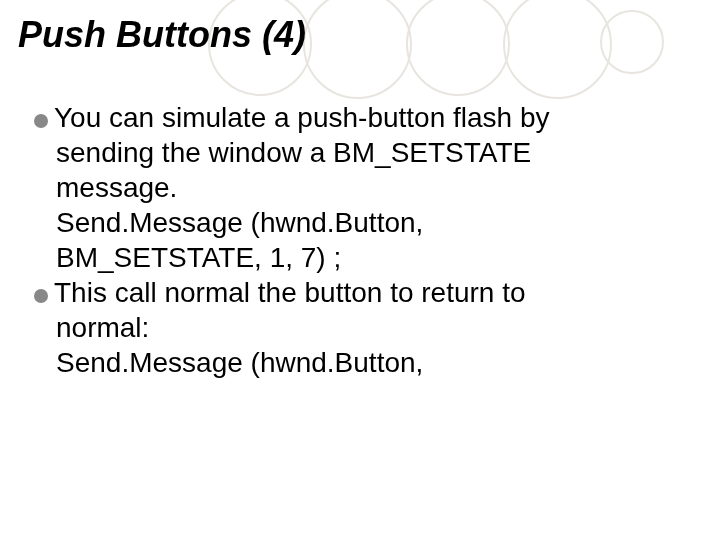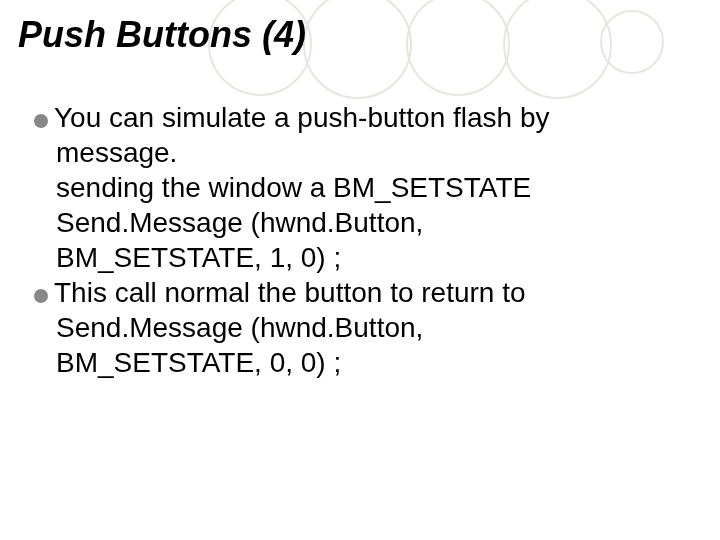--- a/index.html
+++ b/index.html
@@ -91,29 +91,29 @@
     <div class="circle c4"></div>
     <div class="circle c5"></div>
   </div>
 
   <div class="title">Push Buttons  (4)</div>
 
   <div class="content">
 
     <div class="item">
       <span class="b-line"><span class="dot"></span><span>You can simulate a push-button flash by</span></span>
+      <span class="cont-line">sending the window a BM_SETSTATE</span>
       <span class="cont-line">message.</span>
-      <span class="cont-line">sending the window a BM_SETSTATE</span>
     </div>
 
     <div class="item">
       <span class="cont-line">Send.Message (hwnd.Button,</span>
-      <span class="cont-line">BM_SETSTATE, 1, 0) ;</span>
+      <span class="cont-line">BM_SETSTATE, 1, 7) ;</span>
     </div>
 
     <div class="item">
       <span class="b-line"><span class="dot"></span><span>This call normal the button to return to</span></span>
+      <span class="cont-line">normal:</span>
       <span class="cont-line">Send.Message (hwnd.Button,</span>
-      <span class="cont-line">BM_SETSTATE, 0, 0) ;</span>
     </div>
 
   </div>
 </div>
 
 </body></html>

